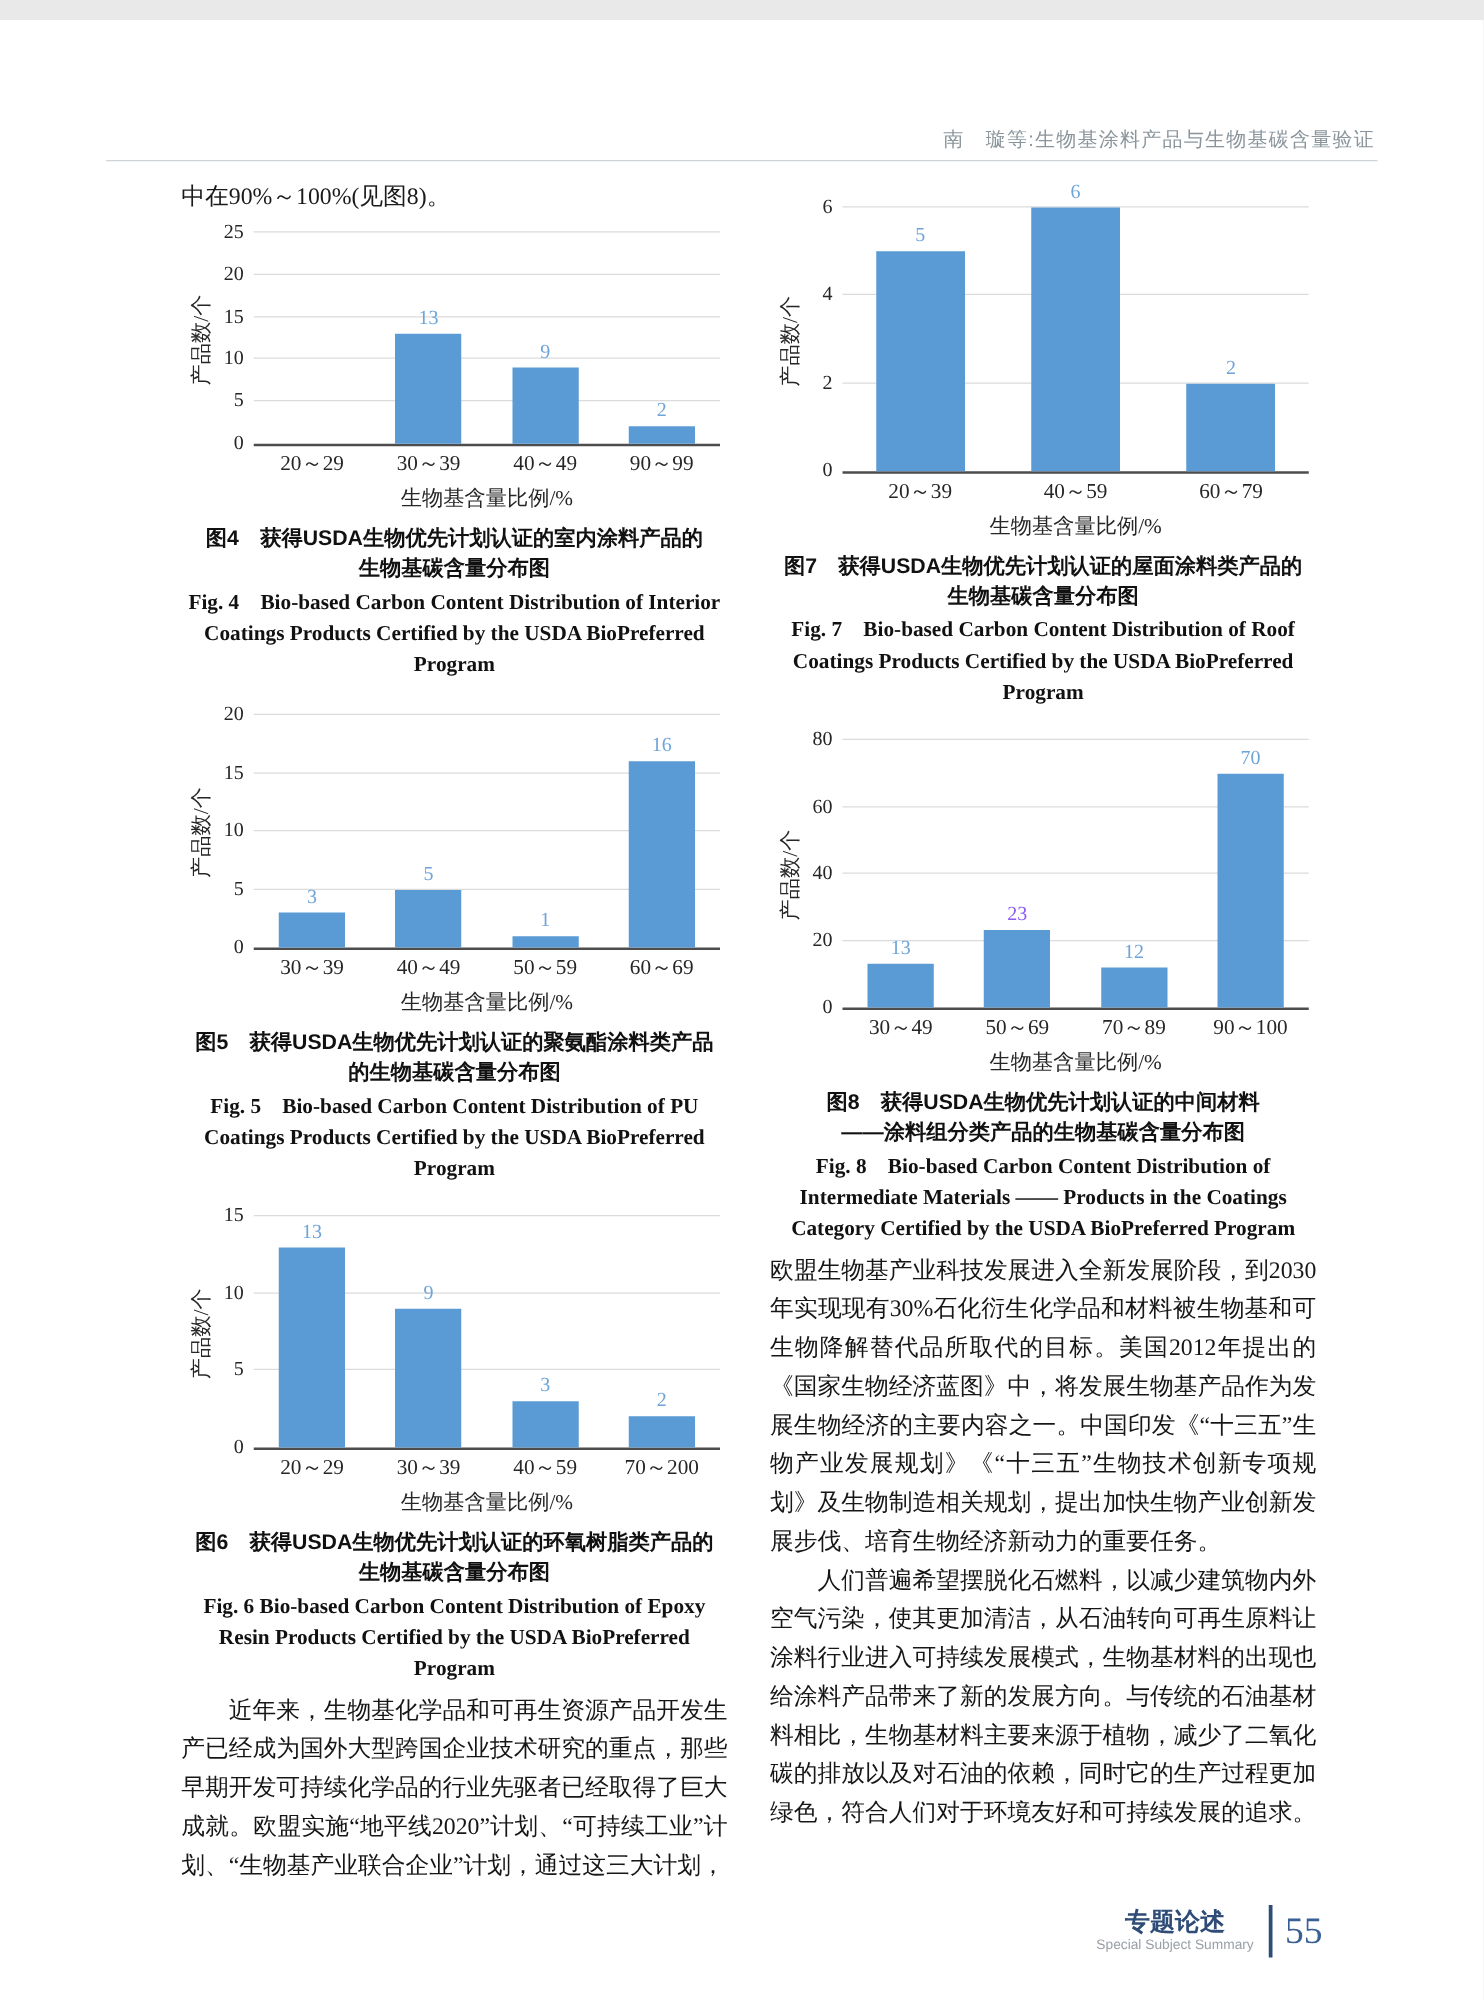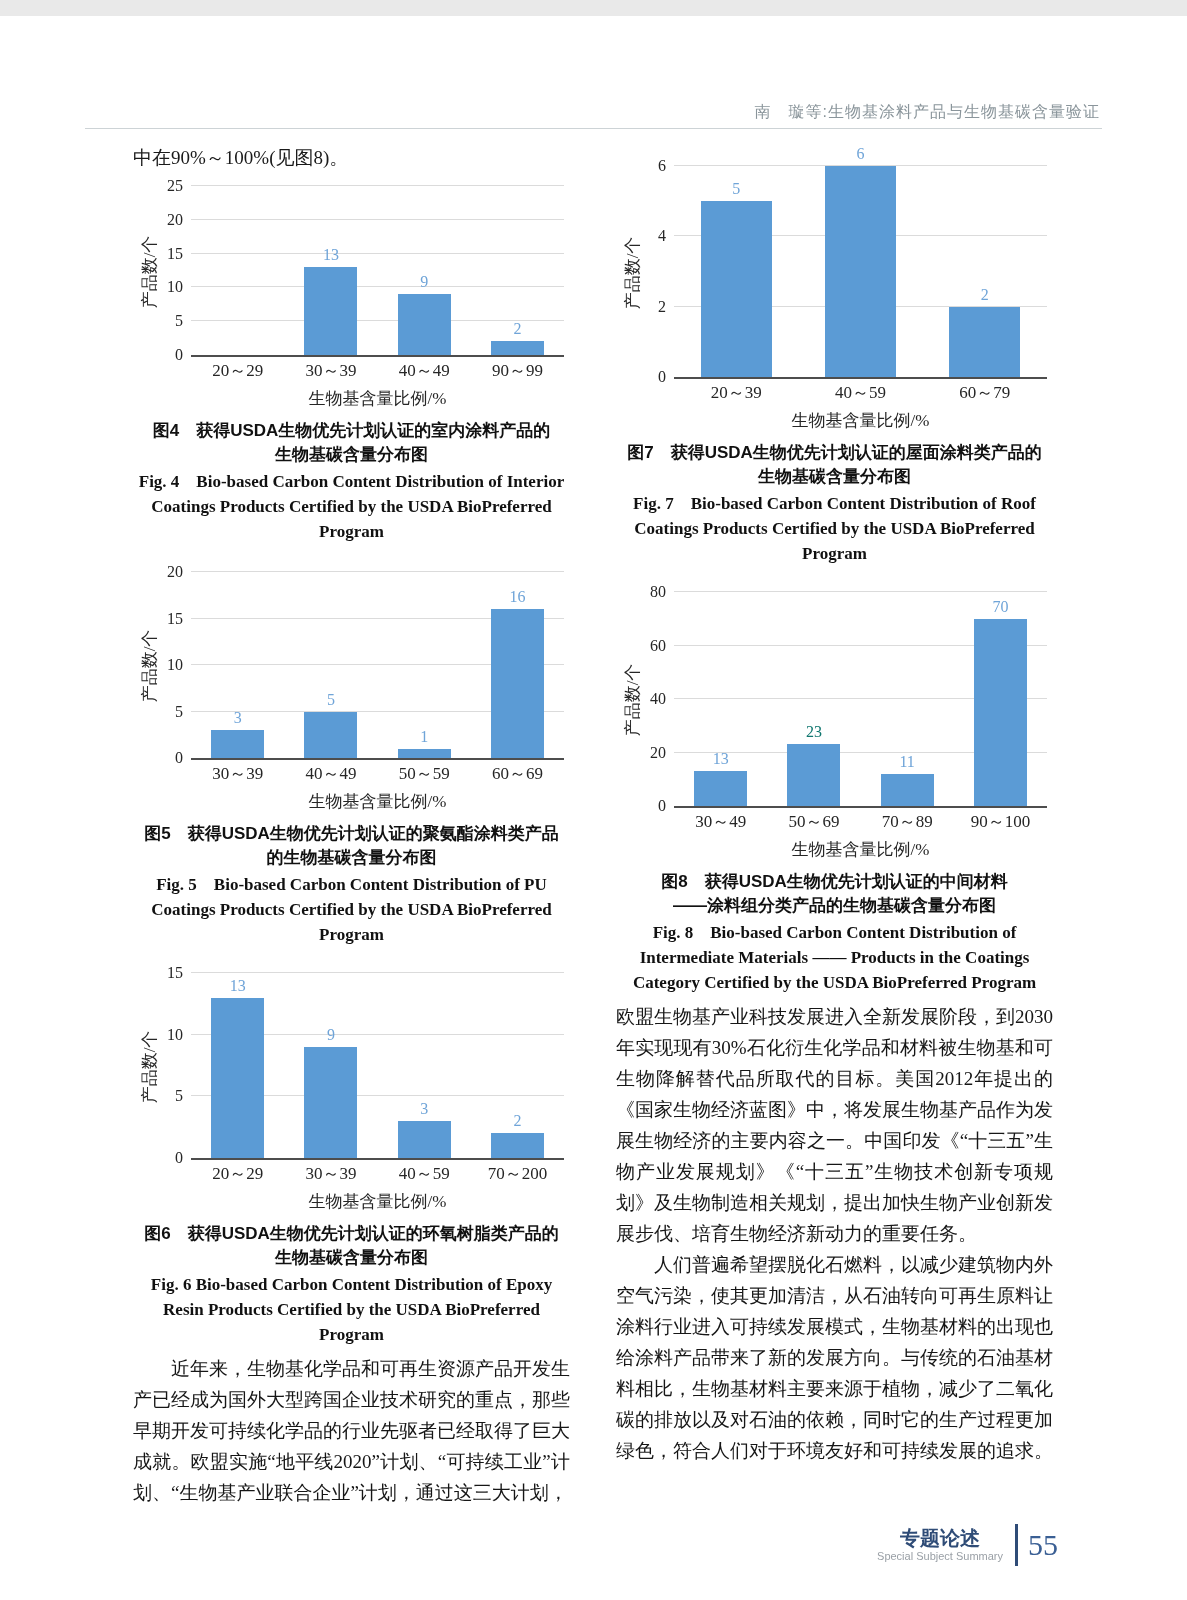--- a/index.html
+++ b/index.html
@@ -10,21 +10,21 @@
     font-family:"Liberation Serif", serif; color:#141414;
   }
   .running-head {
     position:absolute; top:86px; right:87px;
     font-family:"Liberation Sans", sans-serif;
     font-size:16px; color:#8a959b; letter-spacing:1px;
   }
   .head-rule { position:absolute; top:112px; left:85px; right:85px; height:1px; background:#cdd3d6; }
 
   .col { position:absolute; width:437px; }
-  .col-left  { left:133px; top:128px; }
+  .col-left  { left:145px; top:128px; }
   .col-right { left:616px; top:136px; }
 
   .intro { font-size:19px; line-height:28px; color:#1a1a1a; }
 
   
   .chart { position:relative; padding:14px 6px 0 58px; }
   .plot  { position:relative; border-bottom:2px solid #4d4d4d; }
   .gridline { position:absolute; left:0; right:0; height:1px; background:#dbdbdb; }
   .ytick {
     position:absolute; left:-46px; width:38px; text-align:right;
@@ -258,25 +258,25 @@
             <div class="ytick" style="bottom: 50%;">40</div>
             <div class="gridline" style="bottom: 75%;"></div>
             <div class="ytick" style="bottom: 75%;">60</div>
             <div class="gridline" style="bottom: 100%;"></div>
             <div class="ytick" style="bottom: 100%;">80</div>
             <div class="bar-slot" style="left: 0%; width: 25%;">
               <div class="bar-label" style="bottom: calc(16.25% + 3px); color: rgb(111, 164, 216);">13</div>
               <div class="bar" style="height: 16.25%; background: rgb(91, 155, 213);"></div>
             </div>
             <div class="bar-slot" style="left: 25%; width: 25%;">
-              <div class="bar-label" style="bottom: calc(28.75% + 3px); color: #0f766e;">23</div>
+              <div class="bar-label" style="bottom: calc(28.75% + 3px); color: #8b5cf6;">23</div>
               <div class="bar" style="height: 28.75%; background: rgb(91, 155, 213);"></div>
             </div>
             <div class="bar-slot" style="left: 50%; width: 25%;">
-              <div class="bar-label" style="bottom: calc(15% + 3px); color: rgb(111, 164, 216);">11</div>
+              <div class="bar-label" style="bottom: calc(15% + 3px); color: rgb(111, 164, 216);">12</div>
               <div class="bar" style="height: 15%; background: rgb(91, 155, 213);"></div>
             </div>
             <div class="bar-slot" style="left: 75%; width: 25%;">
               <div class="bar-label" style="bottom: calc(87.5% + 3px); color: rgb(111, 164, 216);">70</div>
               <div class="bar" style="height: 87.5%; background: rgb(91, 155, 213);"></div>
             </div>
           </div>
         <div class="xticks">
             <div class="xtick">30～49</div>
             <div class="xtick">50～69</div>

